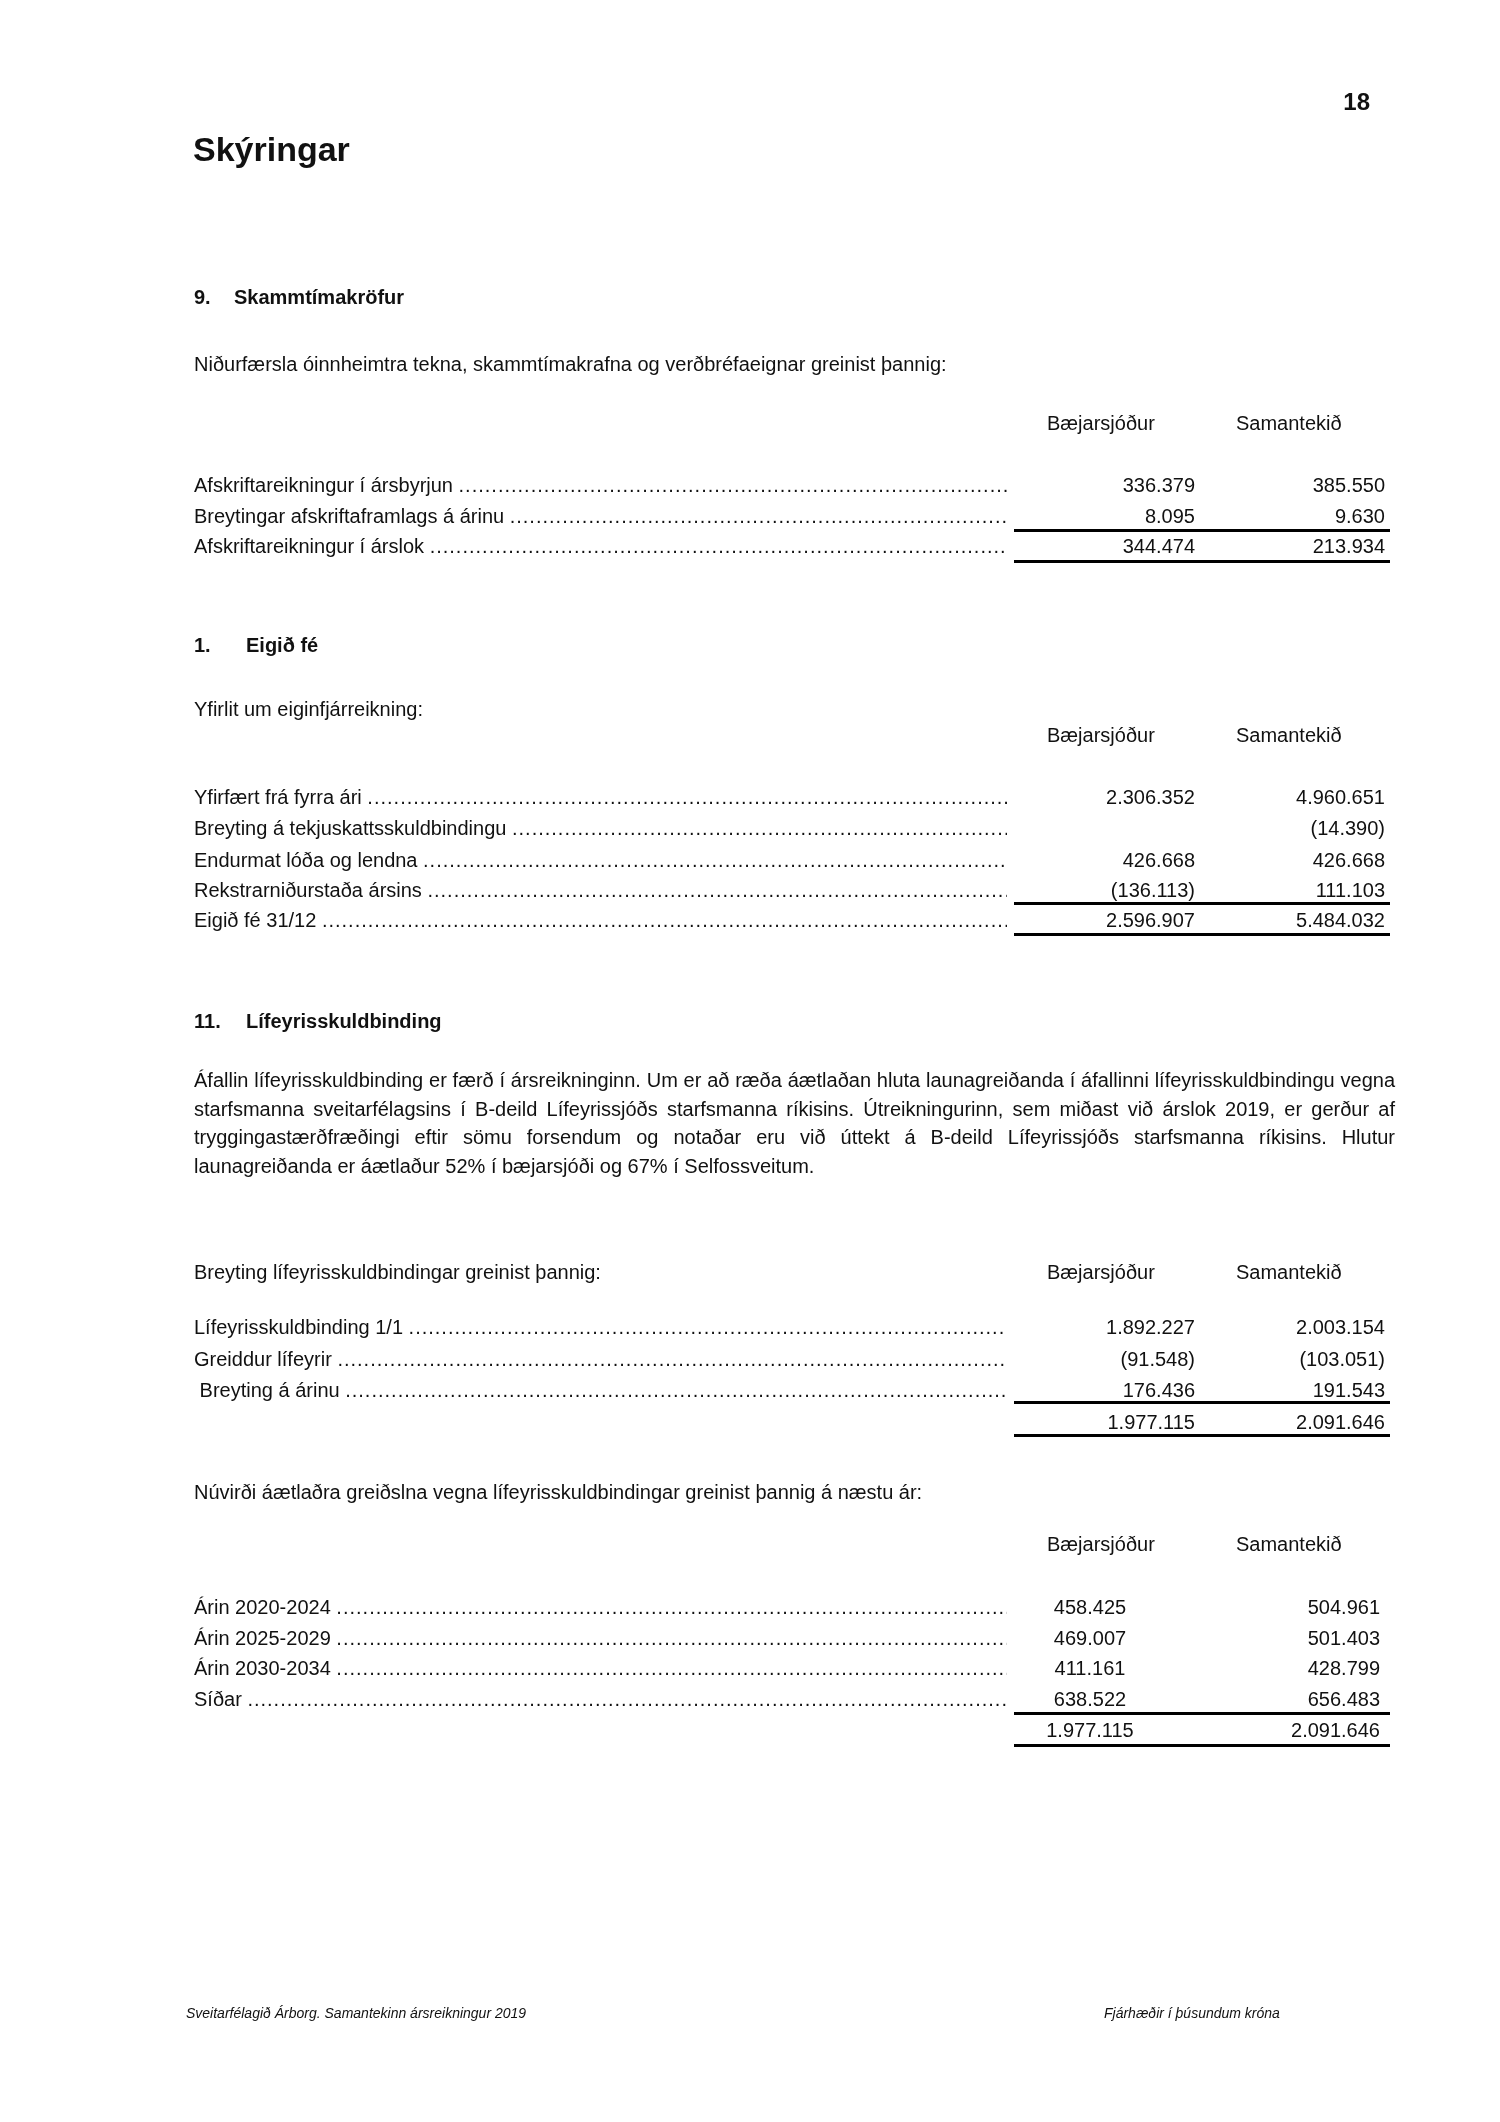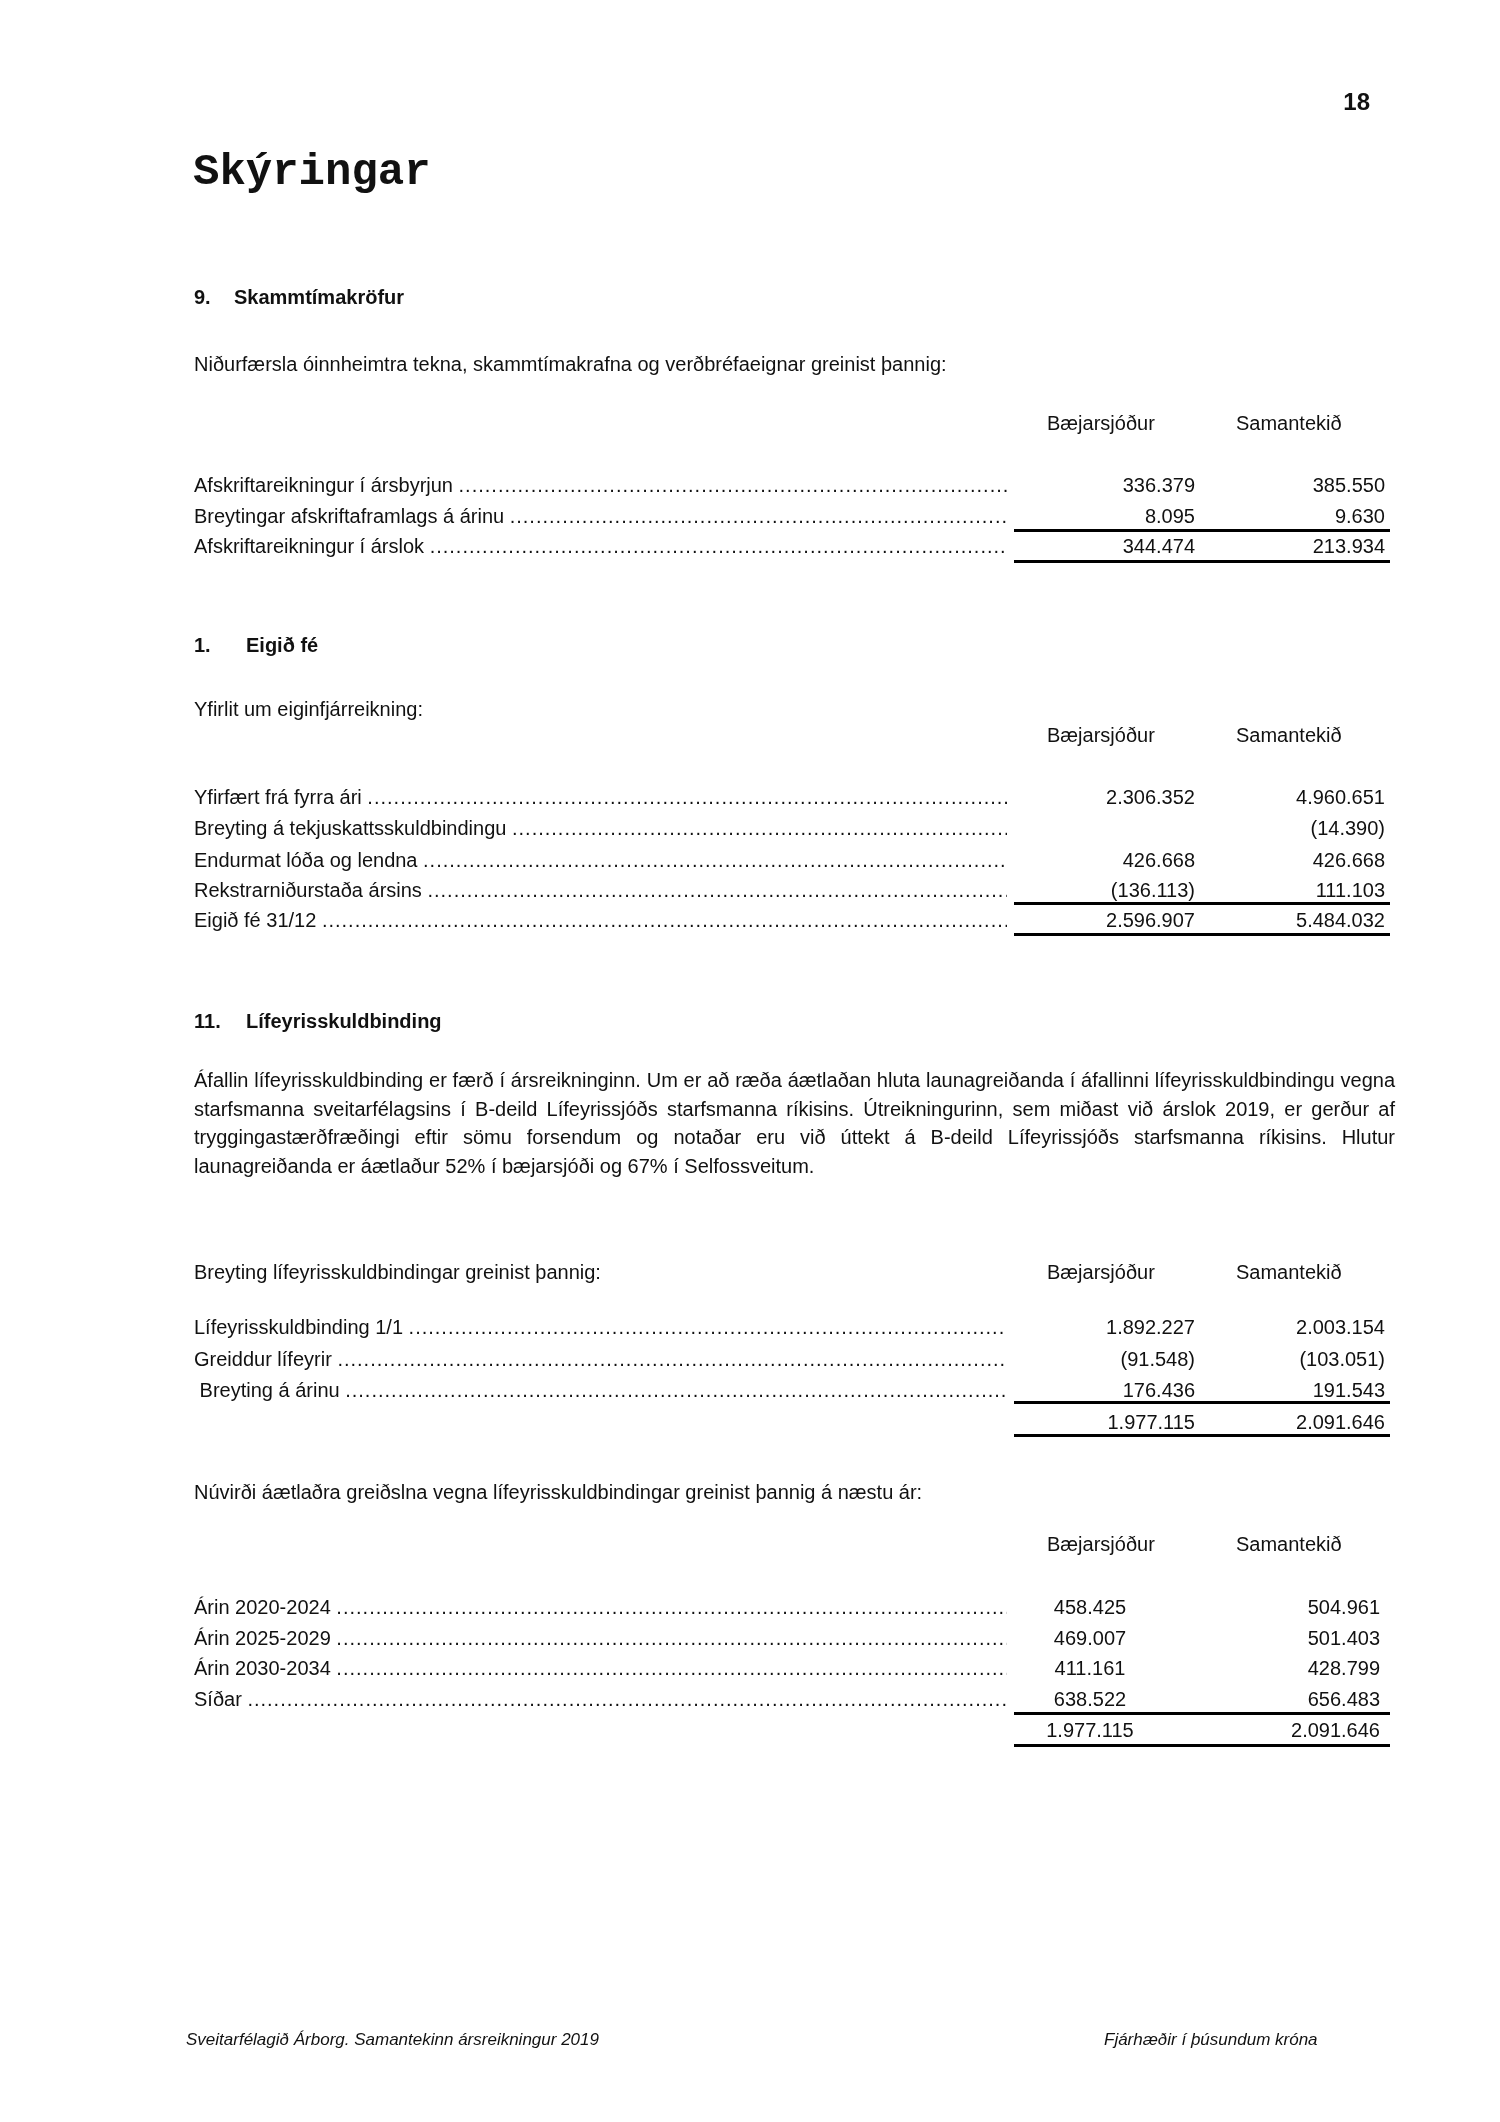--- a/index.html
+++ b/index.html
@@ -1,37 +1,37 @@
 <!DOCTYPE html>
 <html><head>
 <meta charset="utf-8">
 <style>
   html, body { margin: 0; padding: 0; background: #ffffff; }
   body { width: 1500px; height: 2122px; position: relative; overflow: hidden;
          font-family: "Liberation Sans", sans-serif; color: #111111; }
   .abs { position: absolute; white-space: nowrap; }
   .page-num { left: 1320px; top: 90px; width: 50px; text-align: right; font-size: 24px; font-weight: bold; line-height: 24px; }
-  .title { left: 193px; top: 152px; font-size: 44px; font-weight: bold; line-height: 40px; font-family: Liberation Mono, monospace; }
+  .title { left: 193px; top: 129px; font-size: 34px; font-weight: bold; line-height: 40px; }
   .heading { left: 194px; font-size: 20px; font-weight: bold; line-height: 24px; }
   .heading .num { display: inline-block; width: 40px; }
   .intro { left: 194px; font-size: 20px; line-height: 24px; }
   .colhead { font-size: 20px; line-height: 24px; position: absolute; white-space: nowrap; }
   .ch1 { left: 1047px; }
   .ch2 { left: 1236px; }
   .row { position: absolute; left: 194px; width: 1200px; height: 24px; font-size: 20px; line-height: 24px; }
   .row .label { position: absolute; left: 0; width: 813px; overflow: hidden; white-space: nowrap; }
   .row .label .leader { letter-spacing: 1px; }
   .row .v1 { position: absolute; right: 1200px; width: 200px; text-align: right; }
   .row .v1 { left: 801px; width: 200px; text-align: right; right: auto; }
   .row .v2 { position: absolute; left: 991px; width: 200px; text-align: right; }
   .row.shift .v1 { left: 796px; text-align: center; }
   .row.shift .v2 { left: 986px; }
   .rule { position: absolute; left: 1014px; width: 376px; height: 3px; background: #000; }
   .para { position: absolute; left: 194px; top: 1066px; width: 1201px; font-size: 20px; line-height: 28.5px; text-align: justify; }
-  .footer { font-size: 17px; font-style: italic; line-height: 22px; margin-top: 27px; }
+  .footer { font-size: 14px; font-style: italic; line-height: 22px; }
 </style>
 </head>
 <body>
 
 <div class="abs page-num">18</div>
 <div class="abs title">Skýringar</div>
 
 <div class="abs heading" style="top:285px;">
   <span class="num">9.</span><span>Skammtímakröfur</span>
 </div>

